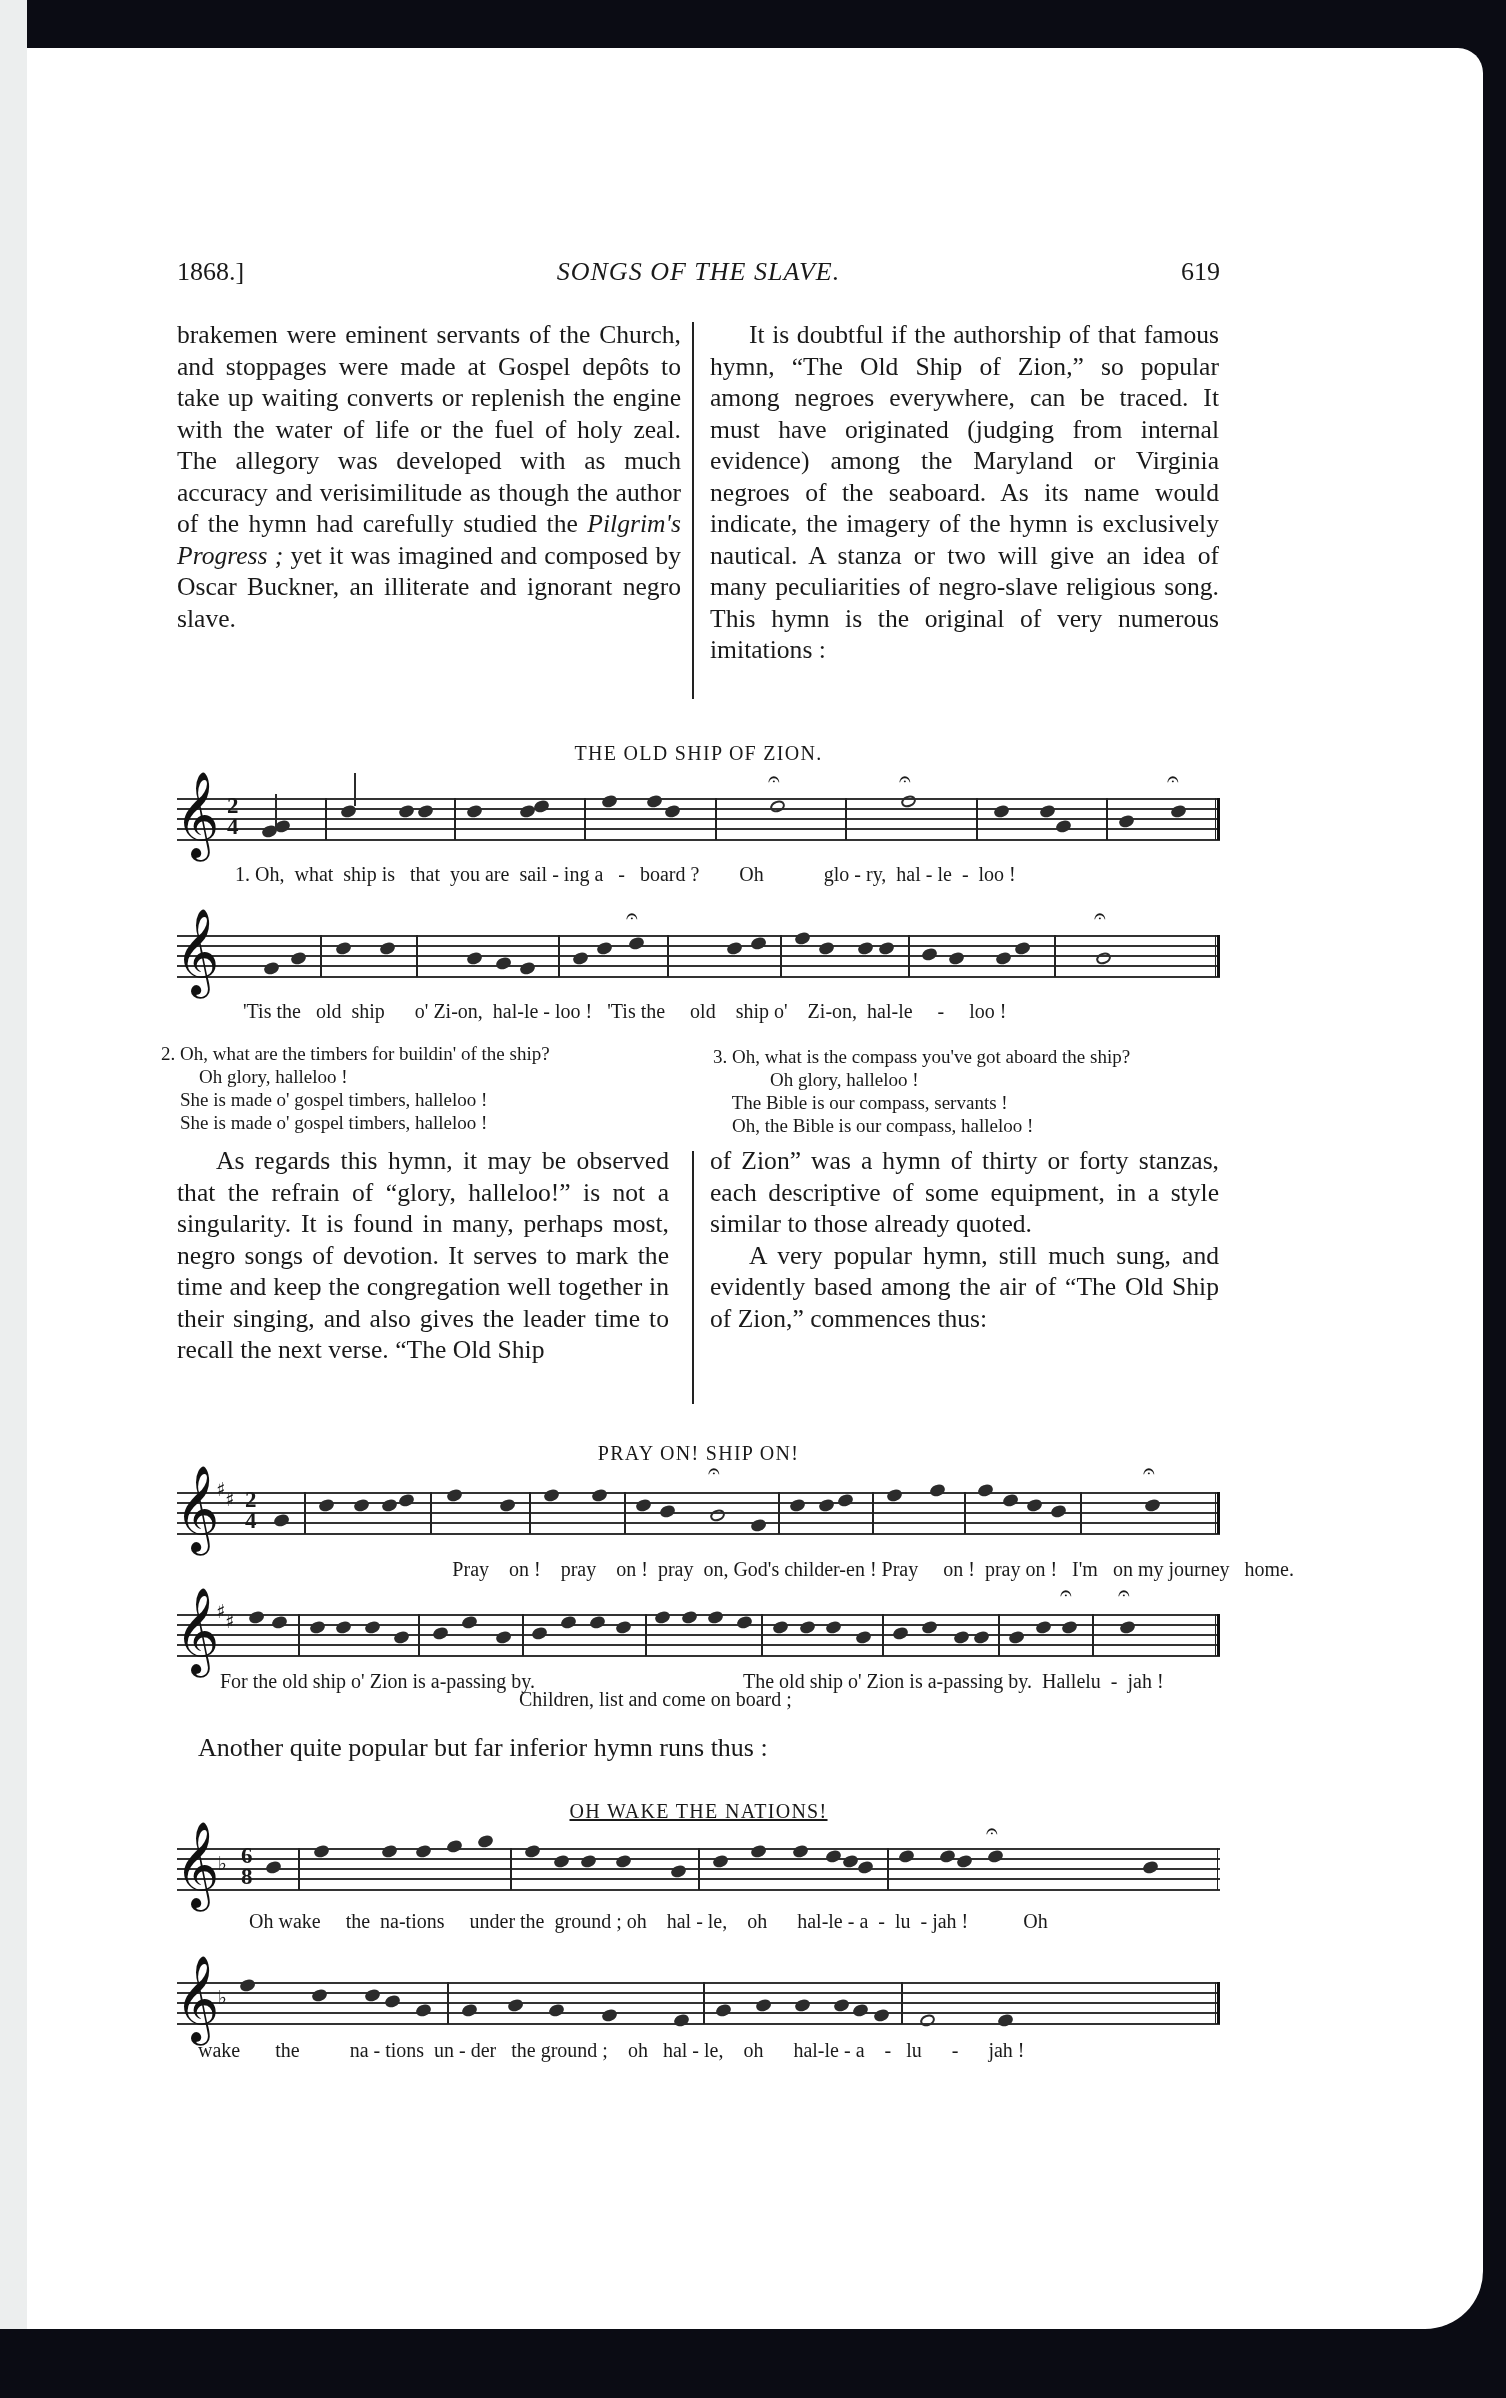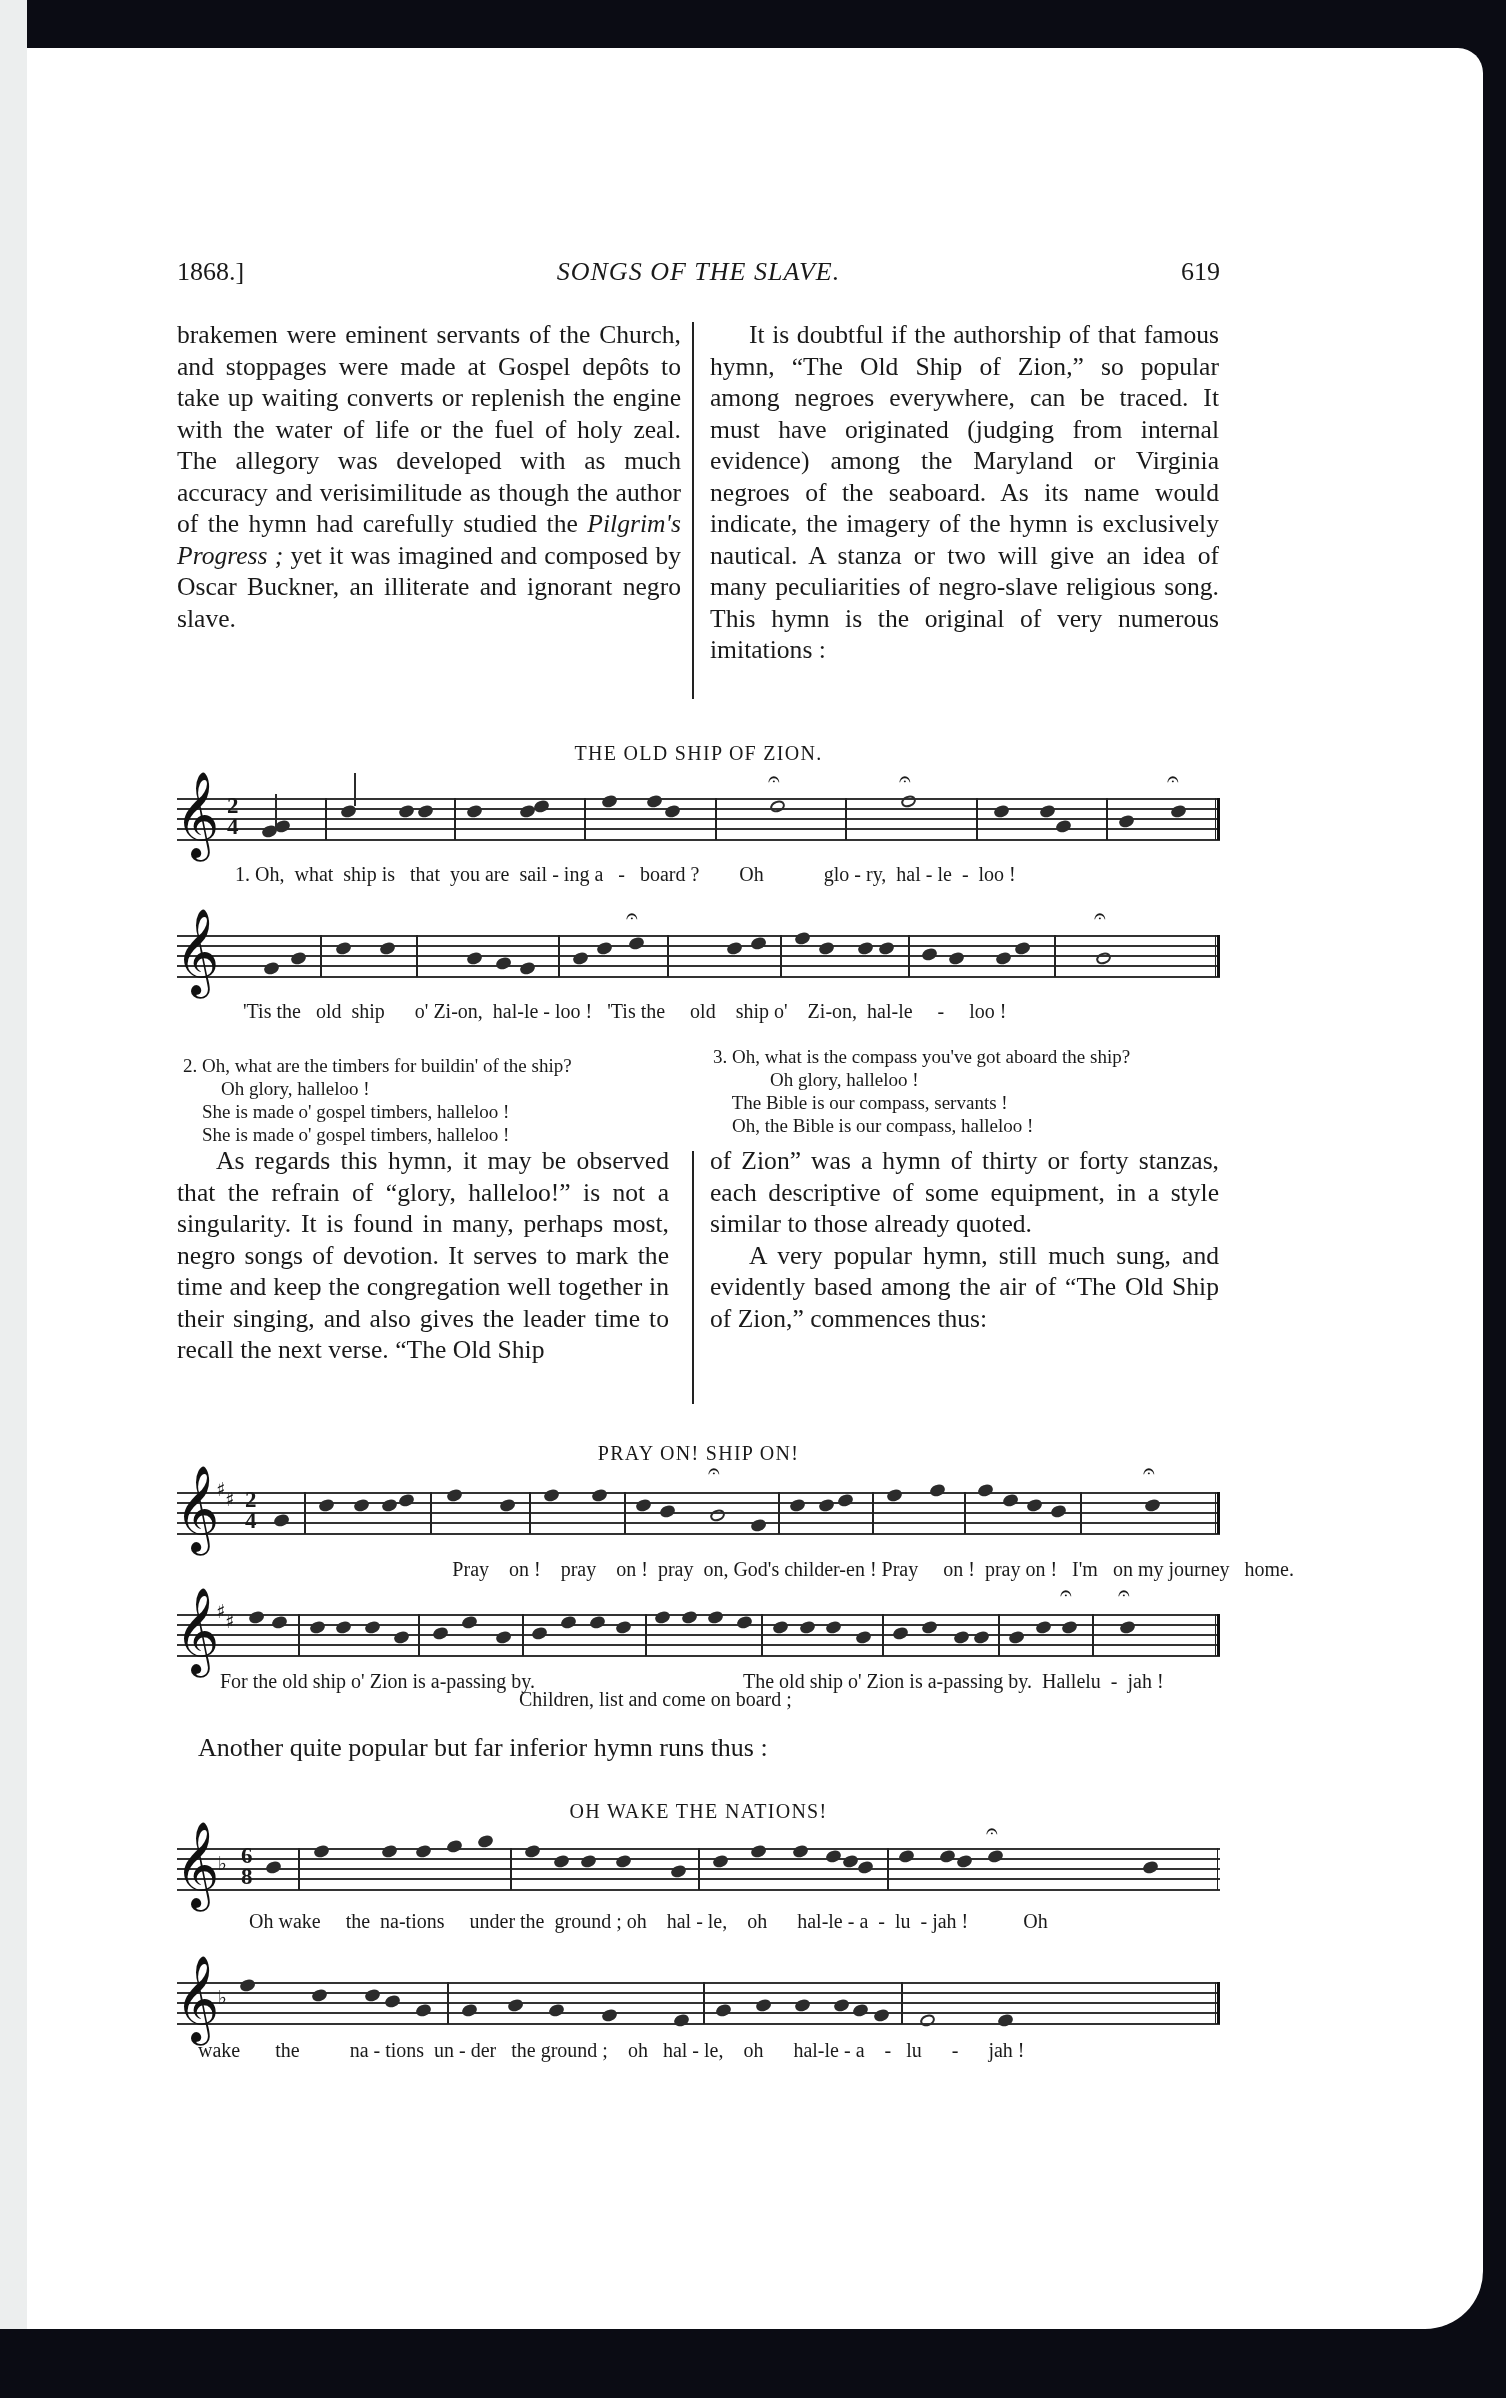--- a/index.html
+++ b/index.html
@@ -152,21 +152,21 @@
         <div class="note" style="left:772px; top:18.3px;"></div>
         <div class="note" style="left:819px; top:18.3px;"></div>
         <div class="note" style="left:838px; top:7.7px;"></div>
     <div class="bar" style="left:877px;"></div>
     <span class="fermata" style="left:917px; top:-29px;">𝄐</span>
     <div class="note half" style="left:919px; top:18.3px;"></div>
     <div class="endbar"></div>
   </div>
   <div class="abs lyrics" style="top:1000px; left:243px;">'Tis the   old  ship      o' Zi-on,  hal-le - loo !   'Tis the     old    ship o'    Zi-on,  hal-le     -     loo !</div>
 
-  <div class="abs stanza" style="left:183px; top:1042px; width:512px;margin-top:12px;">
+  <div class="abs stanza" style="left:161px; top:1042px; width:512px;">
     <div>2. Oh, what are the timbers for buildin' of the ship?</div>
     <div>        Oh glory, halleloo !</div>
     <div>    She is made o' gospel timbers, halleloo !</div>
     <div>    She is made o' gospel timbers, halleloo !</div>
   </div>
   <div class="abs stanza" style="left:713px; top:1045px; width:512px;">
     <div>3. Oh, what is the compass you've got aboard the ship?</div>
     <div>            Oh glory, halleloo !</div>
     <div>    The Bible is our compass, servants !</div>
     <div>    Oh, the Bible is our compass, halleloo !</div>
@@ -282,21 +282,21 @@
     <span class="fermata" style="left:941px; top:-31px;">𝄐</span>
     <div class="note" style="left:943px; top:7.7px;"></div>
     <div class="endbar"></div>
   </div>
   <div class="abs lyrics" style="top:1670px; left:220px;">For the old ship o' Zion is a-passing by.</div>
   <div class="abs lyrics" style="top:1670px; left:743px; width:auto;">The old ship o' Zion is a-passing by.  Hallelu  -  jah !</div>
   <div class="abs lyrics" style="top:1688px; left:519px; width:auto;">Children, list and come on board ;</div>
 
   <div class="abs col" style="left:198px; top:1732px; width:1023px; font-size:26px;">Another quite popular but far inferior hymn runs thus :</div>
 
-  <div class="abs music-title" style="top:1800px;">OH WAKE THE NATIONS!</div>
+  <div class="abs music-title" style="top:1800px;text-decoration:underline;">OH WAKE THE NATIONS!</div>
 
   <div class="abs staff" style="top:1848px;">
     <div class="line" style="top:0"></div>
         <div class="line" style="top:10px"></div>
         <div class="line" style="top:20px"></div>
         <div class="line" style="top:30px"></div>
         <div class="line" style="top:41px"></div>
     <span class="clef">𝄞</span>
     <span class="keysig" style="left:41px; top:5.8px;">♭</span>
     <div class="timesig" style="left:60px;">

